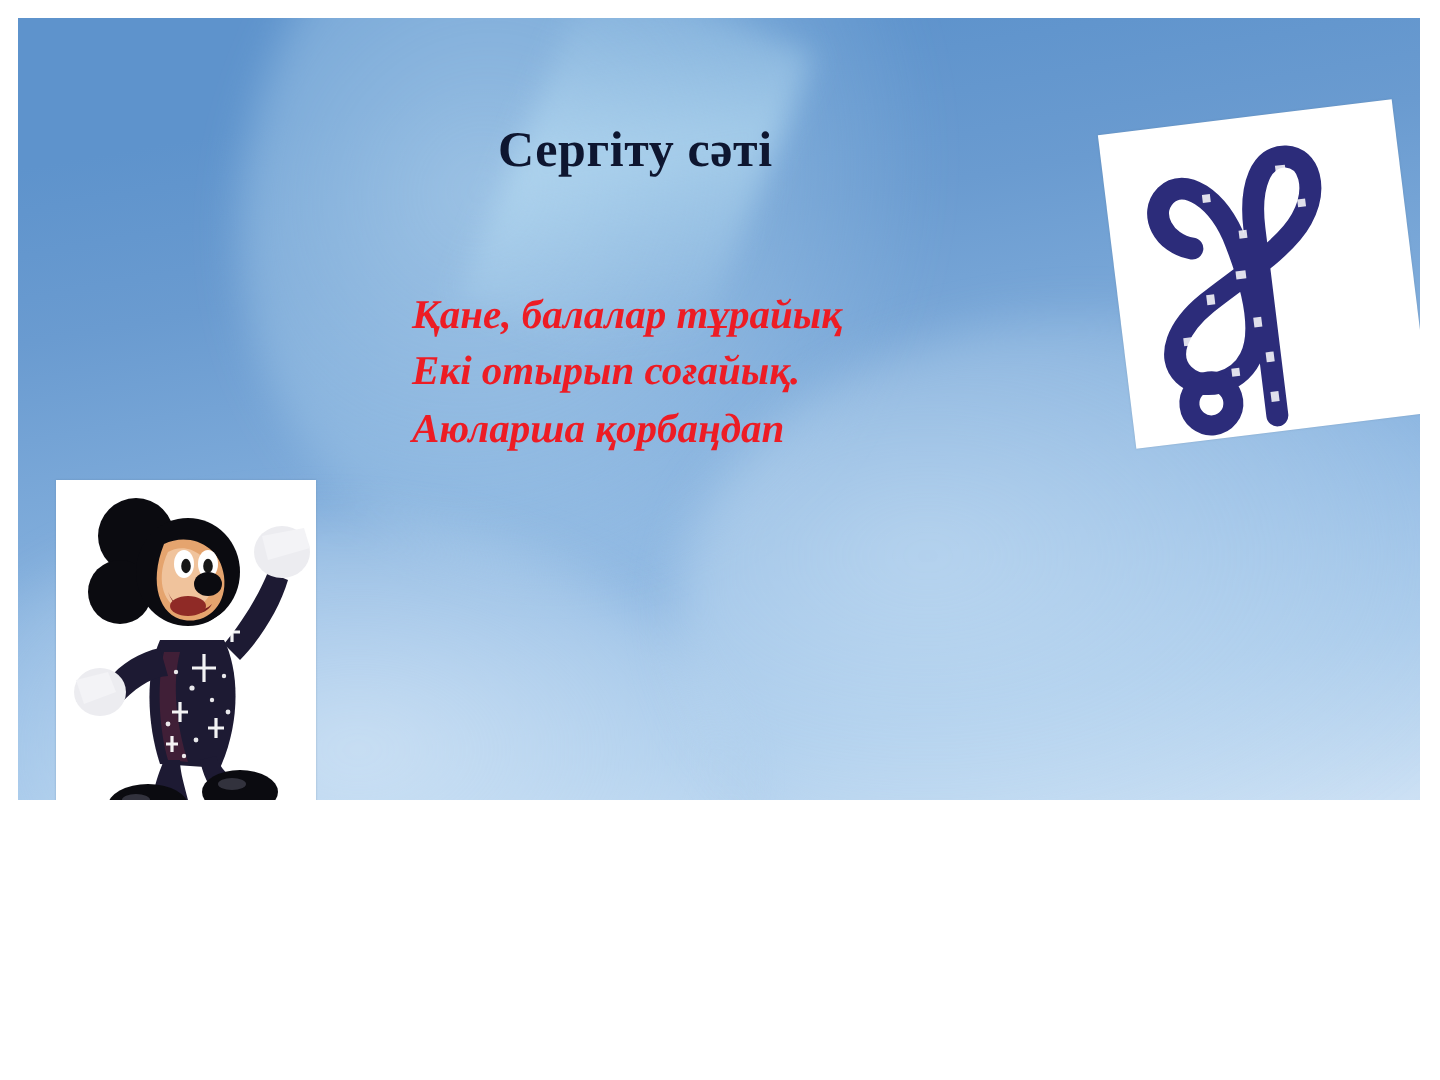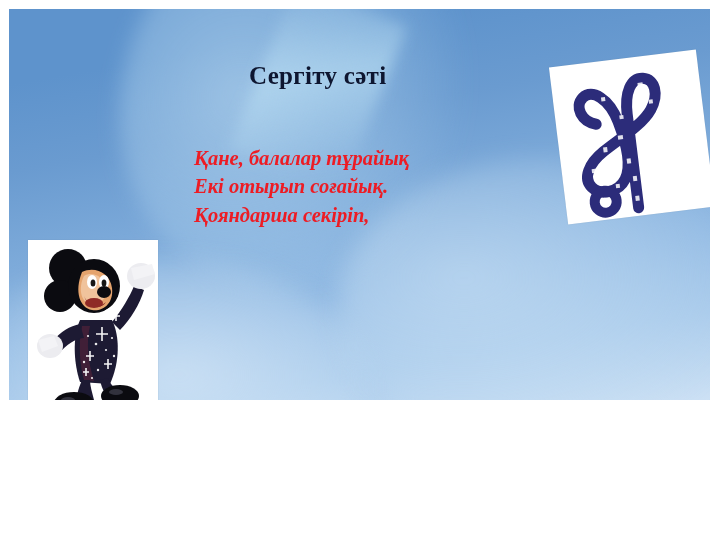--- a/index.html
+++ b/index.html
@@ -150,21 +150,21 @@
     position: absolute;
     left: 194px;
     top: 144px;
     font-size: 20.5px;
     font-weight: bold;
     font-style: italic;
     color: #ed1c24;
     line-height: 28.4px;
     white-space: nowrap;
   }
-  #poem .ln { display: block; }
+  #poem .ln { display: block; margin-left: 12px; }
 
   
   .frame-l, .frame-t, .frame-r {
     position: absolute;
     background: #ffffff;
   }
   .frame-l { left: 0; top: 0; width: 9px; height: 432px; }
   .frame-t { left: 0; top: 0; width: 720px; height: 9px; }
   .frame-r { right: 0; top: 0; width: 10px; height: 432px; }
 </style>
@@ -176,21 +176,21 @@
   <div class="sky">
     <div class="swirl-top"></div>
     <div class="swirl-low"></div>
   </div>
 
   <div id="title">Сергіту сәті</div>
 
   <div id="poem">
     <span class="ln">Қане, балалар тұрайық</span>
     <span class="ln">Екі отырып соғайық.</span>
-    <span class="ln">Қояндарша секіріп,</span>
+    <span class="ln">Аюларша қорбаңдап</span>
   </div>
 
   <div class="photo-card" id="clef-card">
     <svg viewBox="0 0 148 158" width="148" height="158">
       <g fill="none" stroke="#2c2c7a" stroke-width="11" stroke-linecap="round">
         <path d="M72 150 C72 120 72 84 72 56 C72 34 80 20 92 22 C104 24 106 40 96 54
                  C86 68 60 80 44 90 C28 100 20 114 28 124 C36 134 54 132 62 120
                  C70 108 68 86 62 62 C56 38 40 26 30 34 C20 42 26 58 40 62"></path>
       </g>
       <circle cx="40" cy="140" r="11" fill="none" stroke="#2c2c7a" stroke-width="10"></circle>

